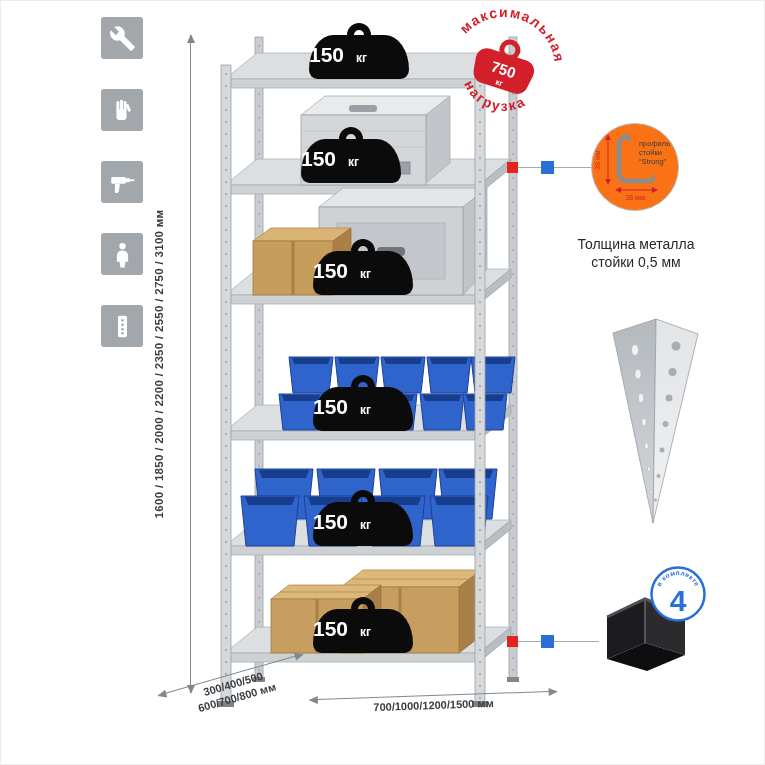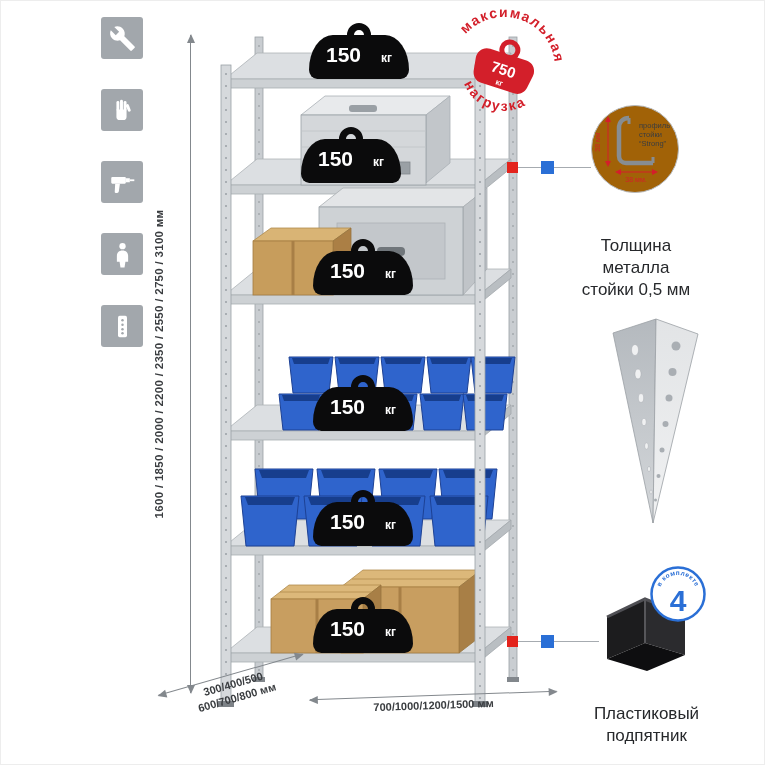--- a/index.html
+++ b/index.html
@@ -19,33 +19,33 @@
   .hline::before{content:"";position:absolute;left:-1px;top:-3.5px;border-top:4px solid transparent;border-bottom:4px solid transparent;border-right:9px solid #83888d}
   .hline::after{content:"";position:absolute;right:-1px;top:-3.5px;border-top:4px solid transparent;border-bottom:4px solid transparent;border-left:9px solid #83888d}
 
   .vdim-text{position:absolute;left:152px;top:32px;width:662px;transform:rotate(-90deg) translateX(-662px);transform-origin:0 0;text-align:center;font-size:11.5px;font-weight:600;color:#3a3d40;letter-spacing:.3px;white-space:nowrap}
 
   .rack-svg{position:absolute;left:190px;top:10px}
 
   
   .weight-badge{position:absolute;width:100px;text-align:center;z-index:6}
   .wb-handle{width:24px;height:24px;border:7px solid #0b0b0c;border-radius:50%;margin:0 auto -12px}
-  .wb-body{position:relative;width:100px;height:44px;background:#0b0b0c;border-radius:26px 26px 9px 9px / 38px 38px 10px 10px;color:#fff;display:flex;align-items:baseline;justify-content:center;gap:20px;padding-top:9px}
+  .wb-body{position:relative;width:100px;height:44px;background:#0b0b0c;border-radius:26px 26px 9px 9px / 38px 38px 10px 10px;color:#fff;display:flex;align-items:baseline;gap:12px;padding-top:9px}
   .wb-num{font-size:21px;font-weight:bold;line-height:1}
   .wb-unit{font-size:12px;font-weight:bold}
 
   .stamp{position:absolute;left:438px;top:2px;transform:rotate(18deg);z-index:7}
 
   .connector-line{position:absolute;height:1px;background:#a6abb0;z-index:4}
   .sq{position:absolute;z-index:5}
   .sq-red{width:11px;height:11px;background:#e3231c}
   .sq-blue{width:13px;height:13px;background:#2a6fd6}
 
-  .profile-circle{position:absolute;left:590px;top:104px;width:88px;height:88px;border:1.5px solid #b6babf;border-radius:50%;background:#a16207}
-  .caption{position:absolute;text-align:center;color:#26282b;font-size:17px;line-height:1.3}
+  .profile-circle{position:absolute;left:590px;top:122px;width:88px;height:88px;border:1.5px solid #b6babf;border-radius:50%;background:#f97316}
+  .caption{position:absolute;text-align:center;color:#26282b;font-size:14px;line-height:1.3}
 
   .post-svg{position:absolute;left:595px;top:305px}
   .foot-svg{position:absolute;left:598px;top:582px}
   .kit-badge{position:absolute;left:648px;top:564px;z-index:6}
 
   .depth-dim{position:absolute;left:152px;top:696px;width:170px;transform:rotate(-16deg);transform-origin:0 50%;text-align:center;color:#3a3d40;font-size:11px;font-weight:600;line-height:1.25}
   .depth-dim .hline{margin:0 10px 3px}
   .width-dim{position:absolute;left:305px;top:694px;width:255px;transform:rotate(-2deg);text-align:center;color:#3a3d40;font-size:11px;font-weight:600}
   .width-dim .hline{margin:0 4px 3px}
 </style>
@@ -377,24 +377,20 @@
 
   <svg class="kit-badge" width="58" height="58" viewBox="0 0 58 58">
     <circle cx="29" cy="29" r="26.5" fill="#fff" stroke="#2a6fd6" stroke-width="2.5"></circle>
     <defs>
         <path id="kit-arc" d="M 10,29 A 19,19 0 0 1 48,29"></path>
       </defs>
     <text font-size="6.5" font-weight="bold" fill="#2a6fd6" letter-spacing="0.5"><textPath href="#kit-arc" startOffset="50%" text-anchor="middle">в комплекте</textPath></text>
     <text x="29" y="46" text-anchor="middle" font-size="30" font-weight="bold" fill="#2a6fd6">4</text>
   </svg>
 
-  <div class="caption" style="left:578px;top:702px;width:135px">
-    <div>Пластиковый</div>
-    <div>подпятник</div>
-  </div>
 
   <div class="depth-dim">
     <span class="hline"></span>
     <div>300/400/500</div>
     <div>600/700/800 мм</div>
   </div>
   <div class="width-dim">
     <span class="hline"></span>
     <div>700/1000/1200/1500 мм</div>
   </div>

